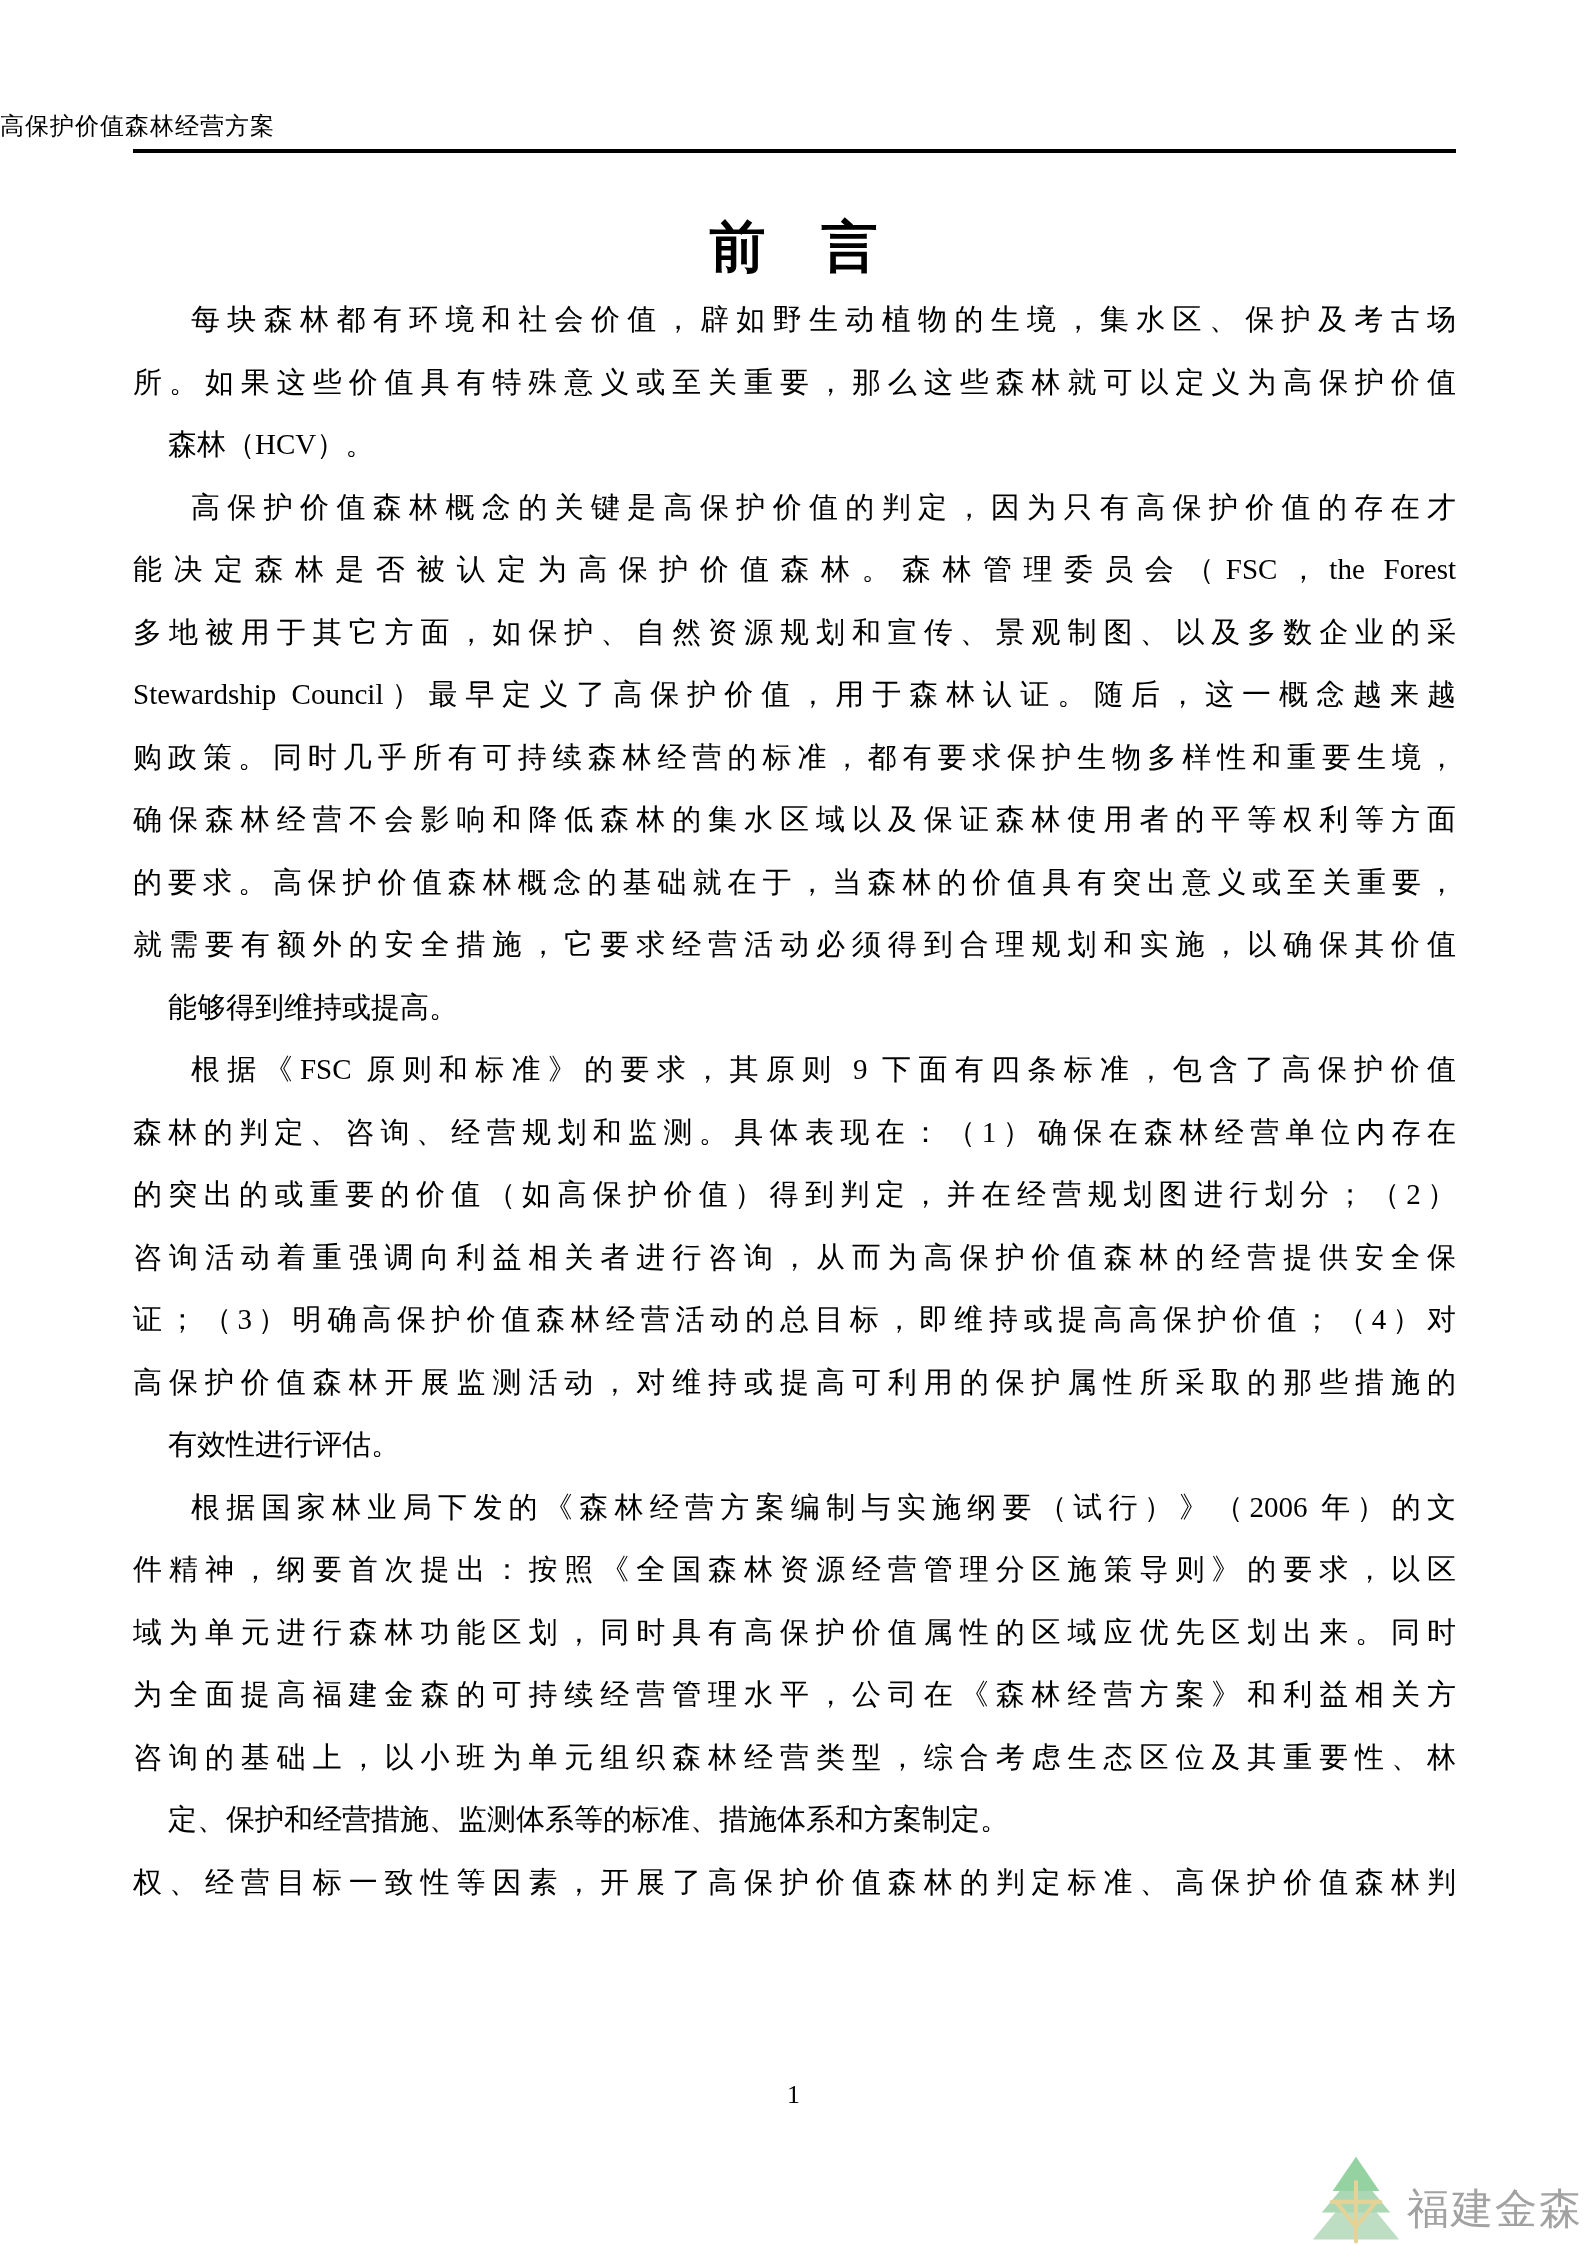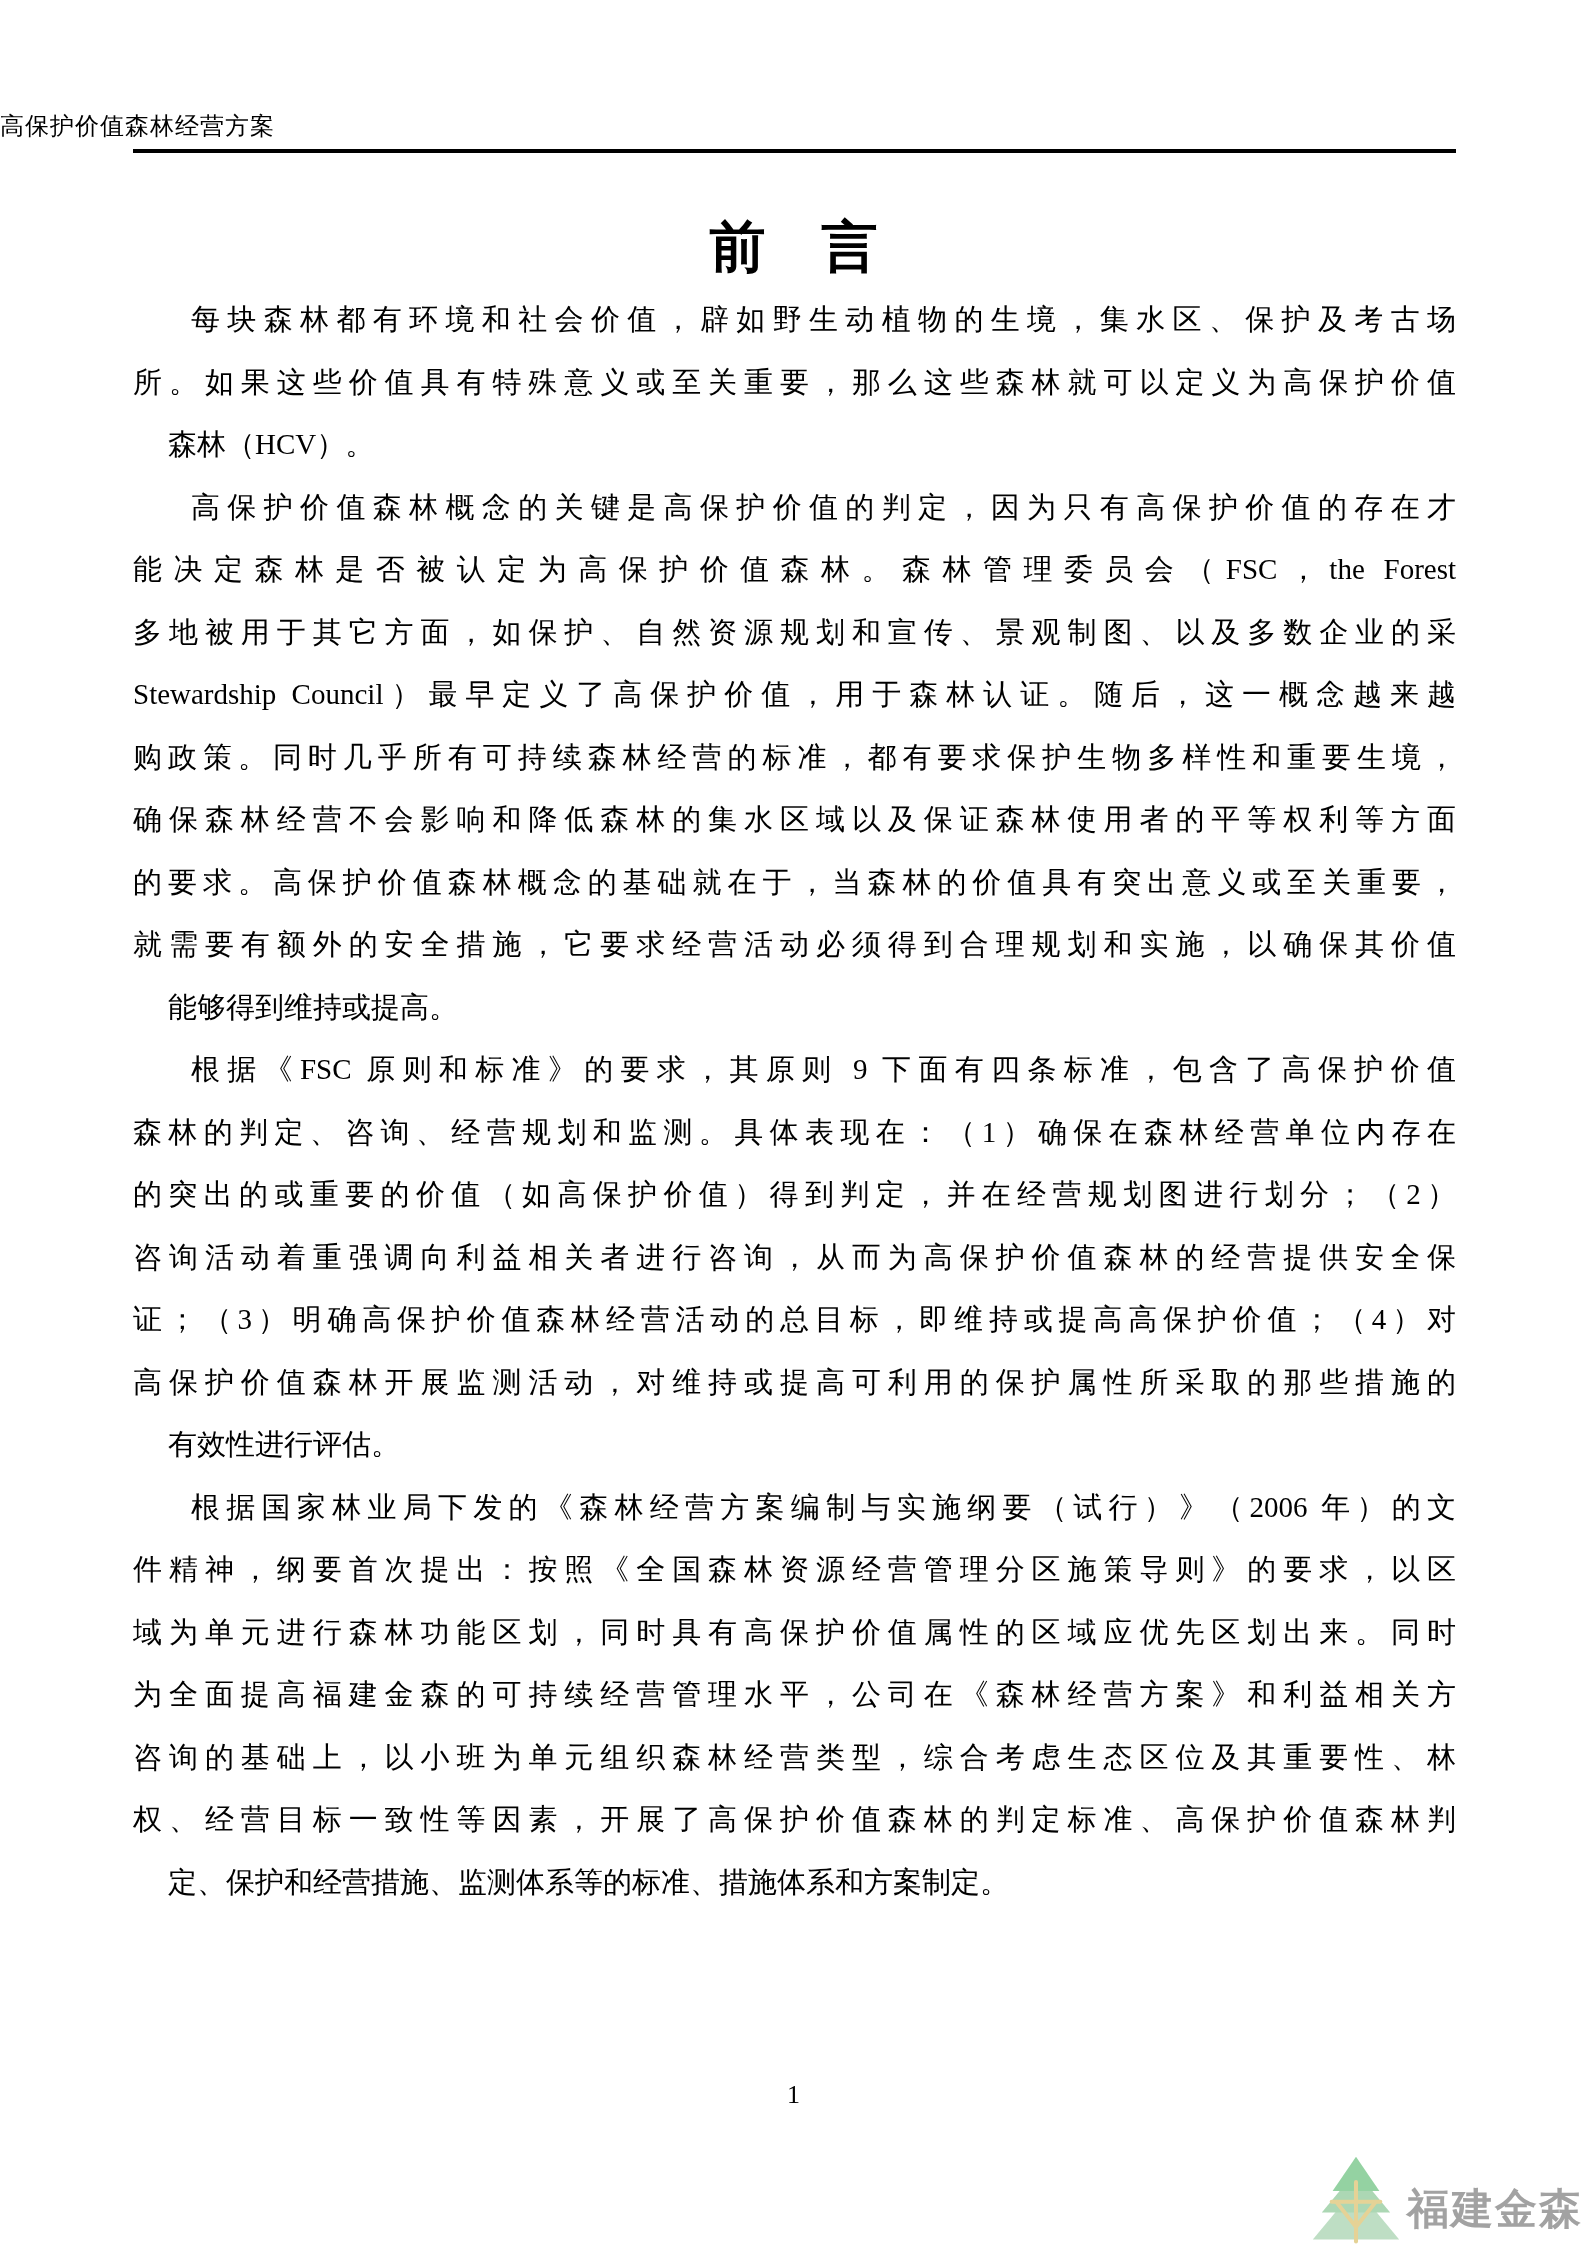--- a/index.html
+++ b/index.html
@@ -69,21 +69,21 @@
     position: absolute;
     right: 4px; bottom: 0;
     display: flex;
     align-items: flex-end;
     gap: 6px;
     opacity: 0.92;
   }
   .logo-tree { width: 90px; height: 90px; display: block; }
   .logo-text {
     font-family: "Liberation Sans", "DejaVu Sans", sans-serif;
-    font-weight: bold;
+    font-weight: normal;
     font-size: 42px;
     letter-spacing: 2px;
     color: #9b9b9b;
     margin-bottom: 8px;
     white-space: nowrap;
   }
 </style>
 </head>
 <body>
 
@@ -123,22 +123,22 @@
       <div class="line">高保护价值森林开展监测活动，对维持或提高可利用的保护属性所采取的那些措施的</div>
       <div class="line plast">有效性进行评估。</div>
     </div>
 
     <div class="para">
       <div class="line pfirst">根据国家林业局下发的《森林经营方案编制与实施纲要（试行）》（2006 年）的文</div>
       <div class="line">件精神，纲要首次提出：按照《全国森林资源经营管理分区施策导则》的要求，以区</div>
       <div class="line">域为单元进行森林功能区划，同时具有高保护价值属性的区域应优先区划出来。同时</div>
       <div class="line">为全面提高福建金森的可持续经营管理水平，公司在《森林经营方案》和利益相关方</div>
       <div class="line">咨询的基础上，以小班为单元组织森林经营类型，综合考虑生态区位及其重要性、林</div>
+      <div class="line plast">定、保护和经营措施、监测体系等的标准、措施体系和方案制定。</div>
       <div class="line">权、经营目标一致性等因素，开展了高保护价值森林的判定标准、高保护价值森林判</div>
-      <div class="line plast">定、保护和经营措施、监测体系等的标准、措施体系和方案制定。</div>
     </div>
 
   </div>
 
   <div class="page-number">1</div>
 
   <div class="logo">
     <svg class="logo-tree" viewBox="0 0 100 100" xmlns="http://www.w3.org/2000/svg">
       <polygon points="50,36 2,94 98,94" fill="#b9dcc0"></polygon>
       <polygon points="50,18 12,64 88,64" fill="#a5d4ae"></polygon>

